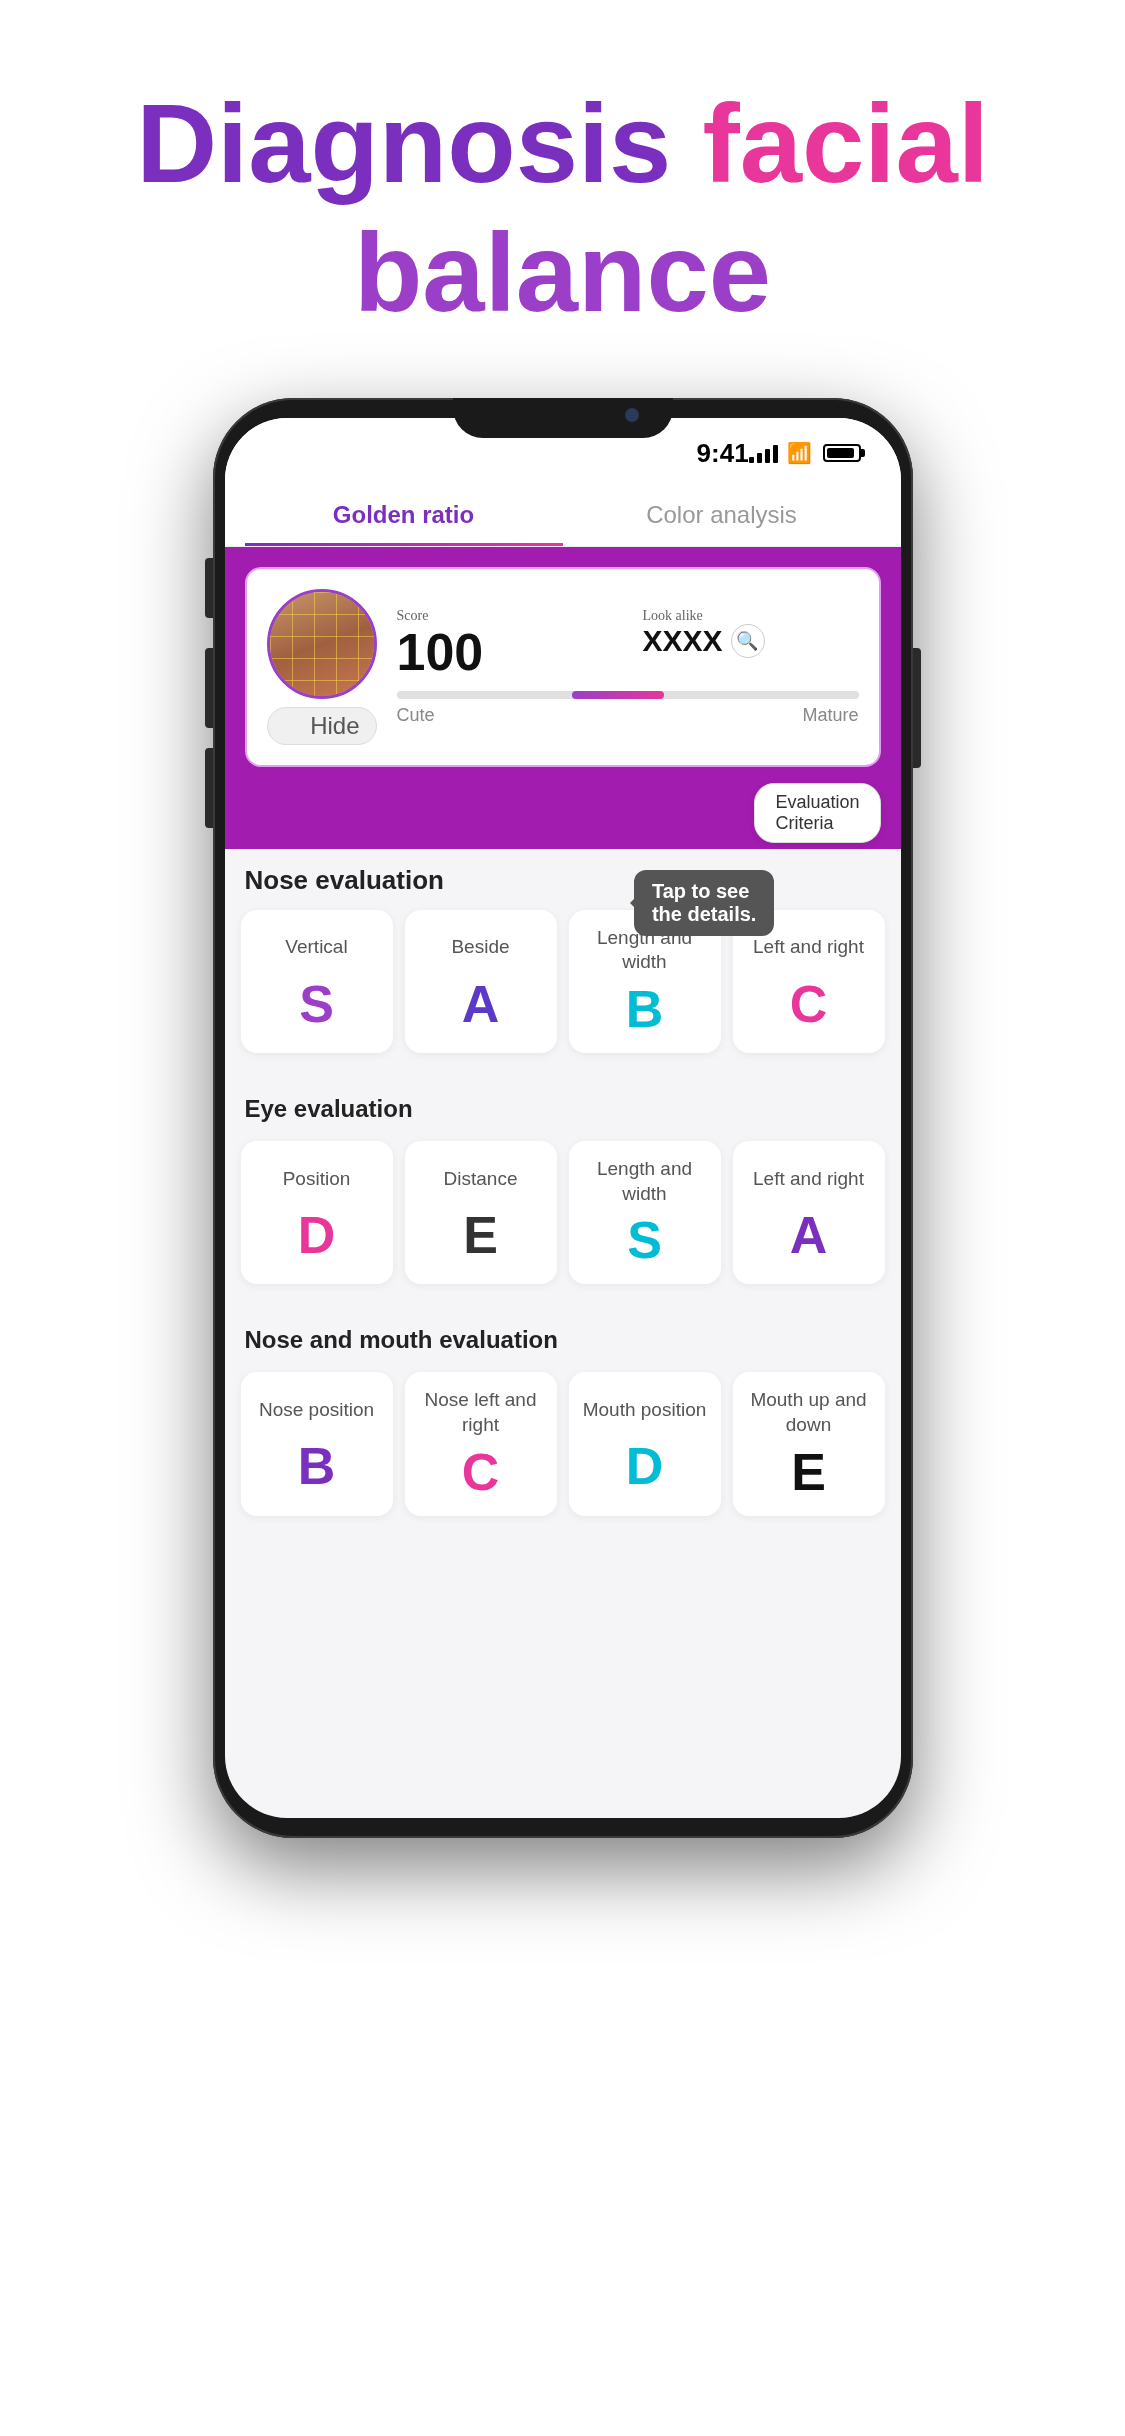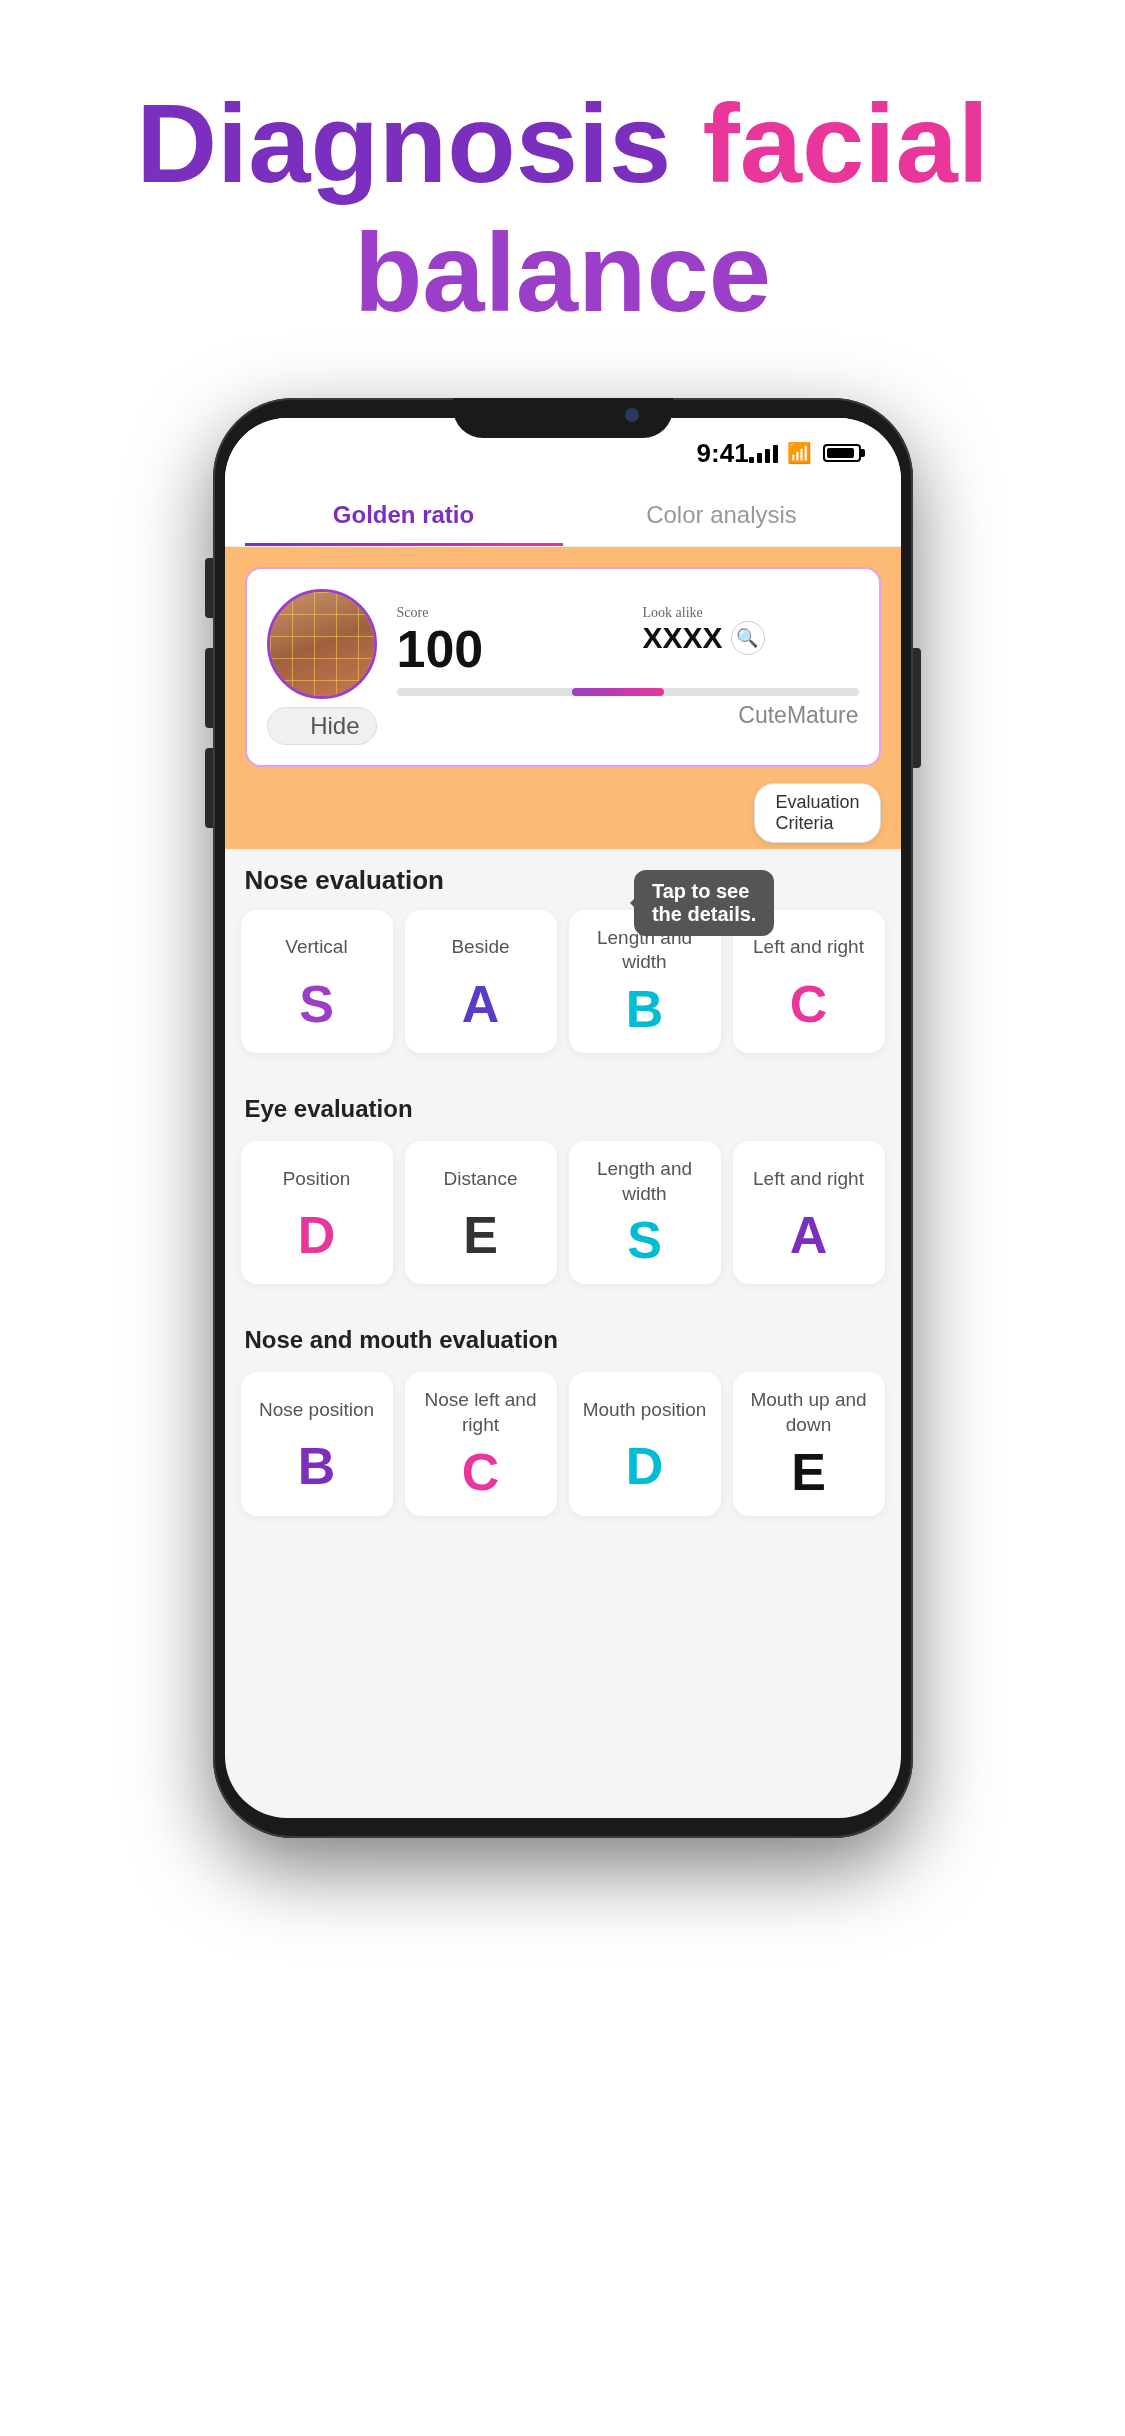--- a/index.html
+++ b/index.html
@@ -165,21 +165,21 @@
     }
     .battery-fill {
       height: 100%;
       width: 90%;
       background: #000;
       border-radius: 2px;
     }
 
     
     .app-content {
-      background: #fdba74;
+      background: #a21caf;
     }
 
     
     .tab-bar {
       display: flex;
       padding: 10px 20px 0;
       background: #fff;
       border-bottom: 1px solid #eee;
     }
     .tab-item {
@@ -301,23 +301,23 @@
     .bar-fill {
       position: absolute;
       left: 38%;
       width: 20%;
       height: 100%;
       background: linear-gradient(to right, #9B3EC8, #E8369A);
       border-radius: 4px;
     }
     .bar-labels {
       display: flex;
-      justify-content: flex-end;
+      justify-content: space-between;
       margin-top: 6px;
-      font-size: 23px;
+      font-size: 18px;
       color: #888;
     }
 
     
     .eval-criteria-row {
       display: flex;
       justify-content: flex-end;
       padding: 6px 20px;
     }
     .eval-criteria-btn {

